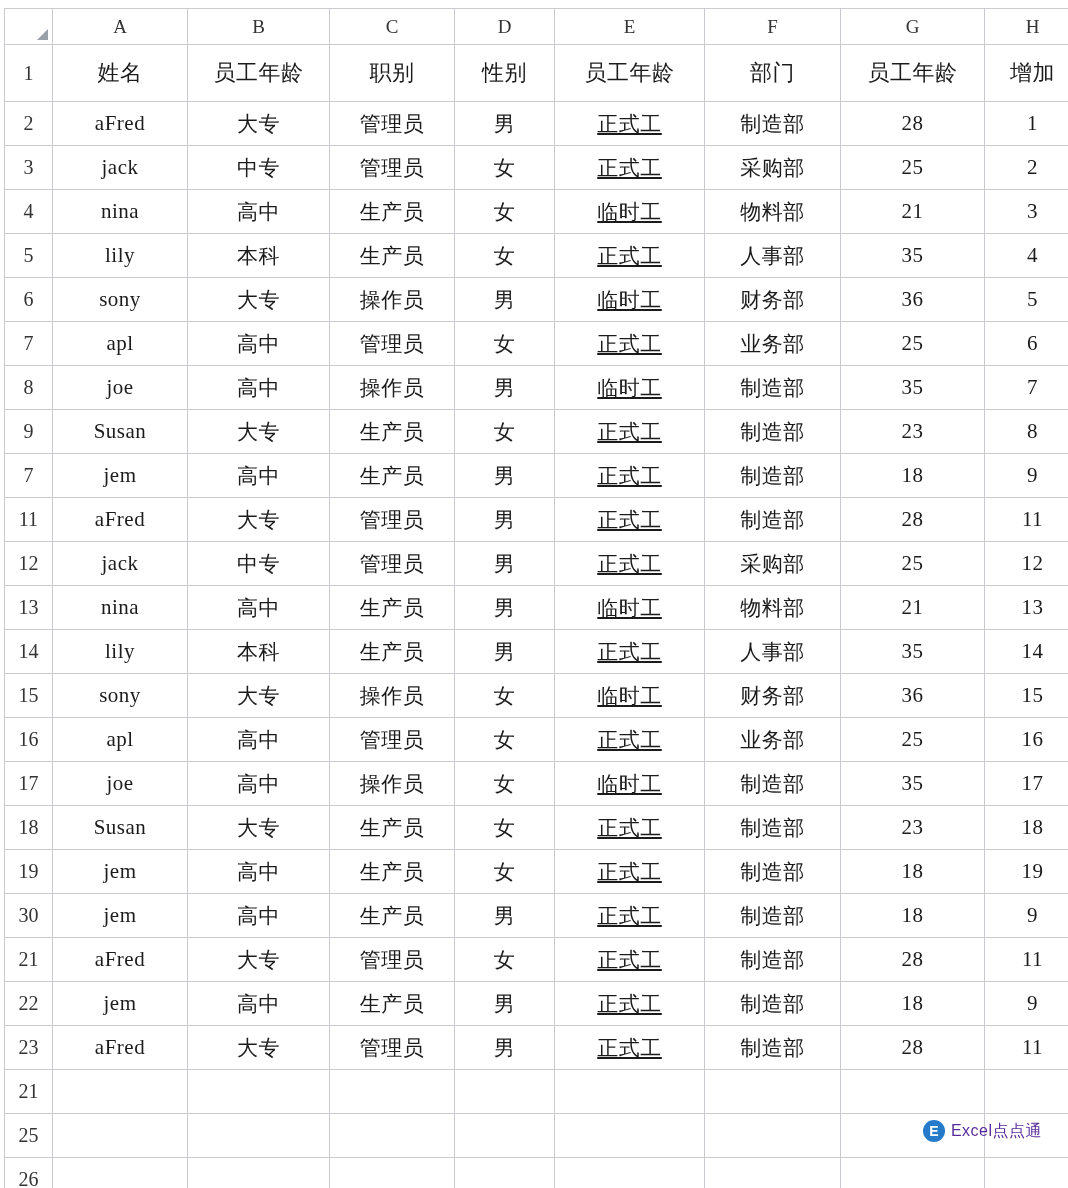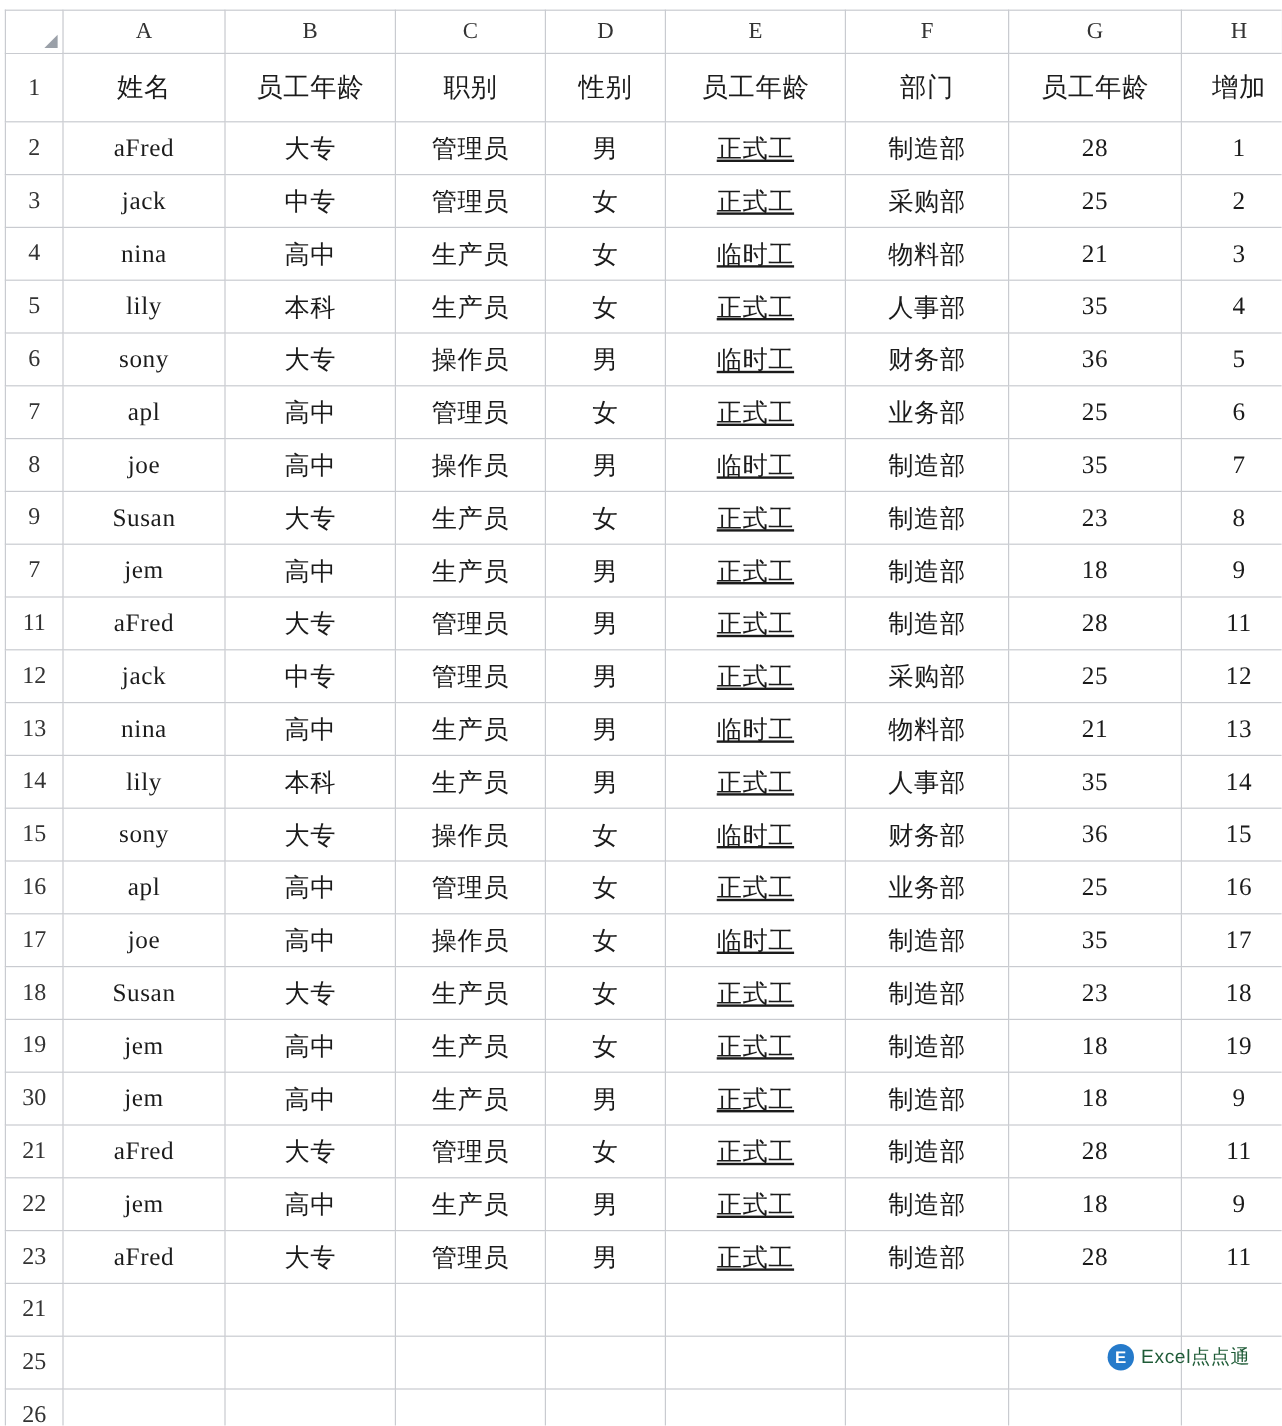--- a/index.html
+++ b/index.html
@@ -113,21 +113,21 @@
     color: #ffffff;
     font-size: 14px;
     font-weight: bold;
     display: flex;
     align-items: center;
     justify-content: center;
     font-family: "Liberation Sans", sans-serif;
   }
   .watermark .wtext {
     font-size: 16px;
-    color: #14532d;
+    color: #4c1d95;
     font-family: "Liberation Sans", sans-serif;
     letter-spacing: 0.5px;
   }
 </style>
 </head>
 <body>
 
 <div class="sheet">
   <table class="grid">
     <colgroup>

